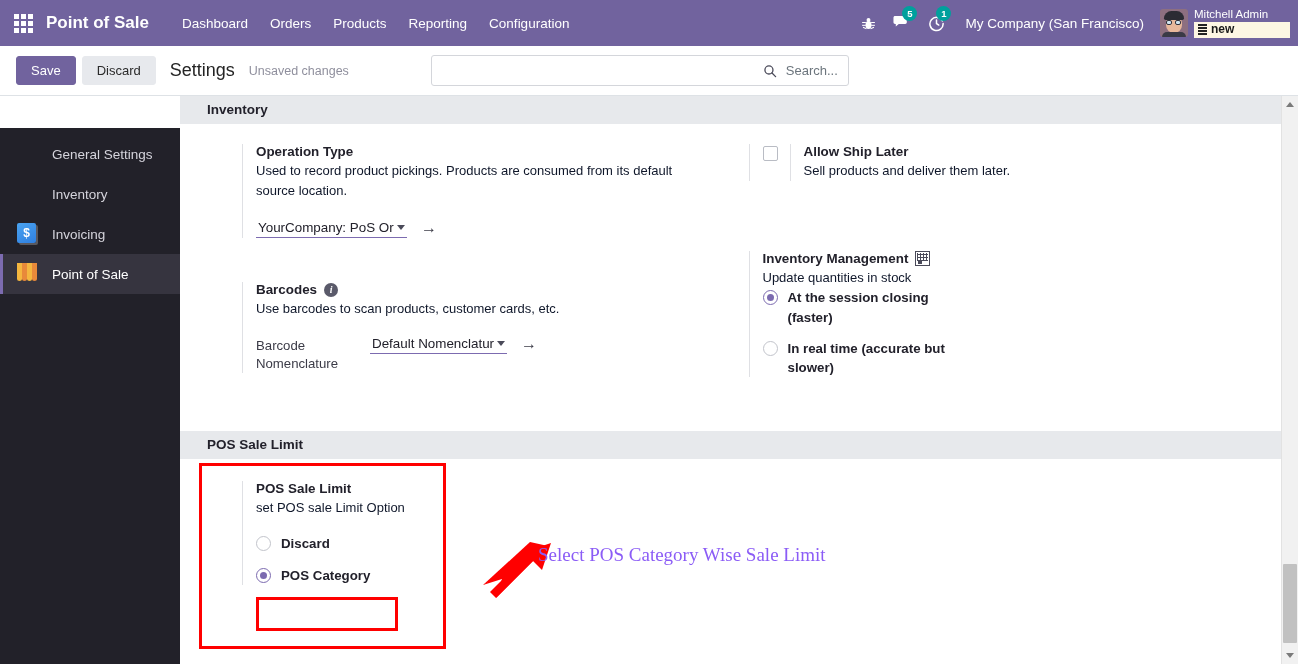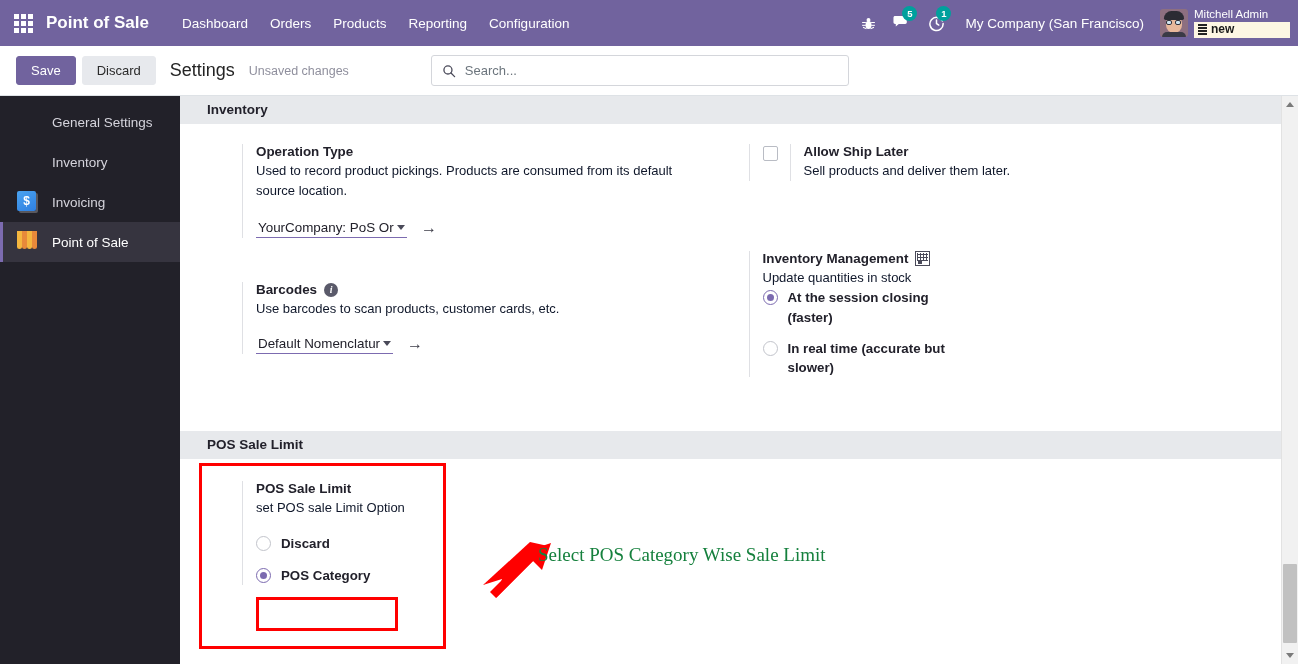--- a/index.html
+++ b/index.html
@@ -108,30 +108,31 @@
     font-size: 18px; color: #242424; margin-left: 14px; white-space: nowrap; text-align: right;
   }
   .cp-sub {
     font-size: 12.5px; color: #8f8f9d; margin-left: 14px; white-space: nowrap;
   }
   .searchbar {
     margin-left: 82px; width: 418px; height: 31px;
     border: 1px solid #d4d6db; border-radius: 3px; background: #fff;
     display: flex; align-items: center; padding: 0 10px; gap: 9px;
     cursor: text;
+    justify-content: flex-end;
   }
   .search-ph { font-size: 13px; color: #6c757d; }
 
   
   .layout { display: flex; height: calc(664px - 46px - 50px); }
 
   
   .side {
     width: 180px; background: #222129; flex: none;
-    padding-top: 6px; overflow: hidden;
+    padding-top: 6px; overflow: hidden; margin-top: 32px;
   }
   .side-item {
     display: flex; align-items: center; gap: 13px;
     height: 40px; padding-left: 14px; cursor: pointer;
     color: #d5d4dc; font-size: 13.5px;
     border-left: 3px solid transparent;
   }
   .side-item.active {
     background: #36343f; border-left-color: #7c6bb0; color: #ffffff;
   }
@@ -265,21 +266,21 @@
     content: ""; position: absolute; left: 3px; top: 3px;
     width: 7px; height: 7px; border-radius: 50%; background: #7c6bb0;
   }
   .radio-lbl { font-size: 13.3px; font-weight: 700; color: #22212b; line-height: 1.45; }
 
   
   .anno-box {
     position: absolute; border: 3px solid #ff0000; pointer-events: none; z-index: 12;
   }
   .anno-text {
-    position: absolute; color: #15803d; font-size: 19px;
+    position: absolute; color: #8b5cf6; font-size: 19px;
     font-family: "Liberation Serif", serif; white-space: nowrap; z-index: 12;
   }
   .anno-arrow { position: absolute; z-index: 12; pointer-events: none; }
 
   
   .vscroll {
     position: absolute; top: 0; right: 0; width: 17px; bottom: 0;
     background: #f1f1f1; border-left: 1px solid #e2e2e2; z-index: 15;
   }
   .vs-arrow {
@@ -439,20 +440,21 @@
               </div>
 
               <div class="setting" style="margin-top:44px;">
                 <div class="setting-main">
                   <div class="s-title">
                     <span>Barcodes</span>
                     <span class="info-ico">i</span>
                   </div>
                   <div class="s-desc">Use barcodes to scan products, customer cards, etc.</div>
                   <div class="field-row" style="margin-top:16px;">
+                    <div class="field-label">Barcode Nomenclature</div>
                     <div class="dropdown">
                       <span class="dd-text">Default Nomenclatur</span>
                       <span class="caret"></span>
                     </div>
                     <span class="link-arrow">→</span>
                   </div>
                 </div>
               </div>
             </div>
 

